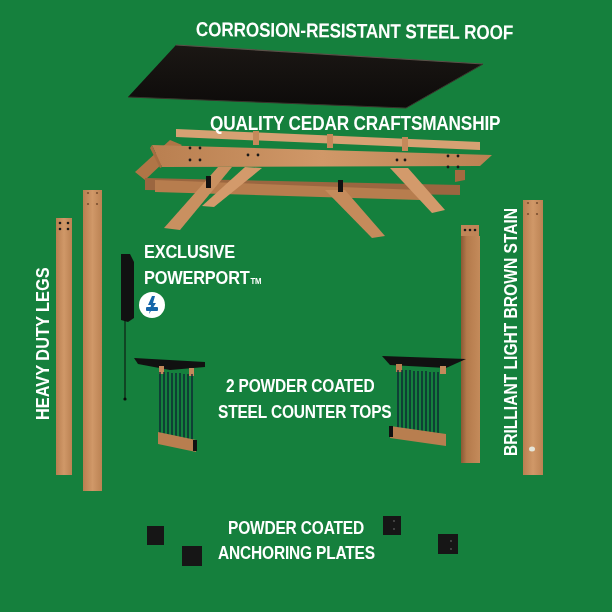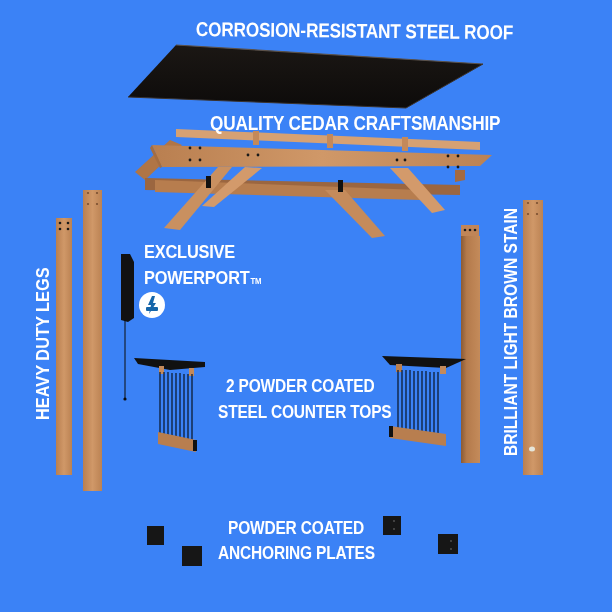--- a/index.html
+++ b/index.html
@@ -1,17 +1,17 @@
 <!DOCTYPE html>
 <html><head>
 <meta charset="utf-8">
 <style>
   html, body { margin: 0; padding: 0; }
   body { width: 612px; height: 612px; overflow: hidden; background: #1563a8; }
-  .canvas { position: relative; width: 612px; height: 612px; background: #3b82f6; overflow: hidden; }
+  .canvas { position: relative; width: 612px; height: 612px; background: #15803d; overflow: hidden; }
   .label {
     position: absolute; color: #ffffff;
     font-family: "Liberation Sans", "DejaVu Sans", sans-serif;
     font-weight: bold; letter-spacing: -0.2px;
     transform-origin: 0 0; white-space: nowrap;
     font-stretch: condensed;
   }
   .label.cond { transform: scaleX(0.86); }
   svg { position: absolute; left: 0; top: 0; }
   .tm { font-size: 9px; vertical-align: 0; margin-left: 1px; }

